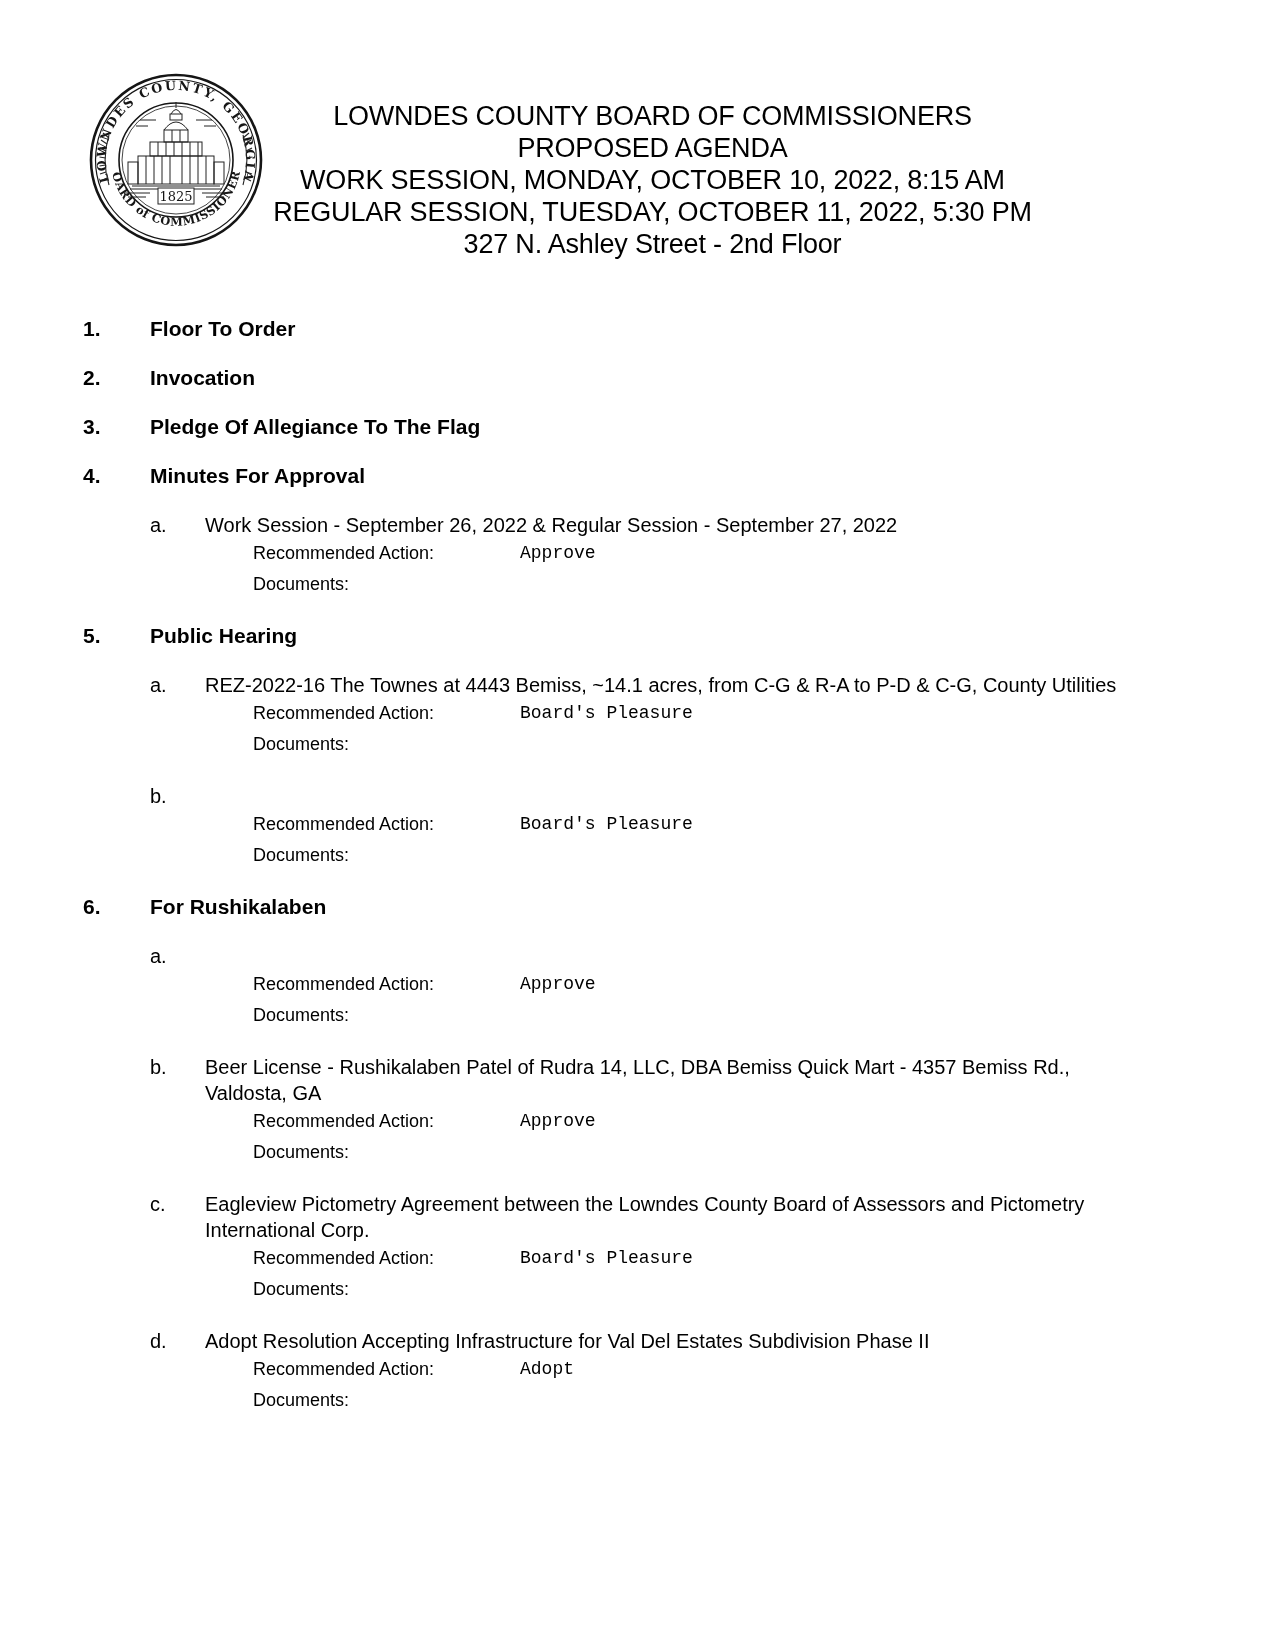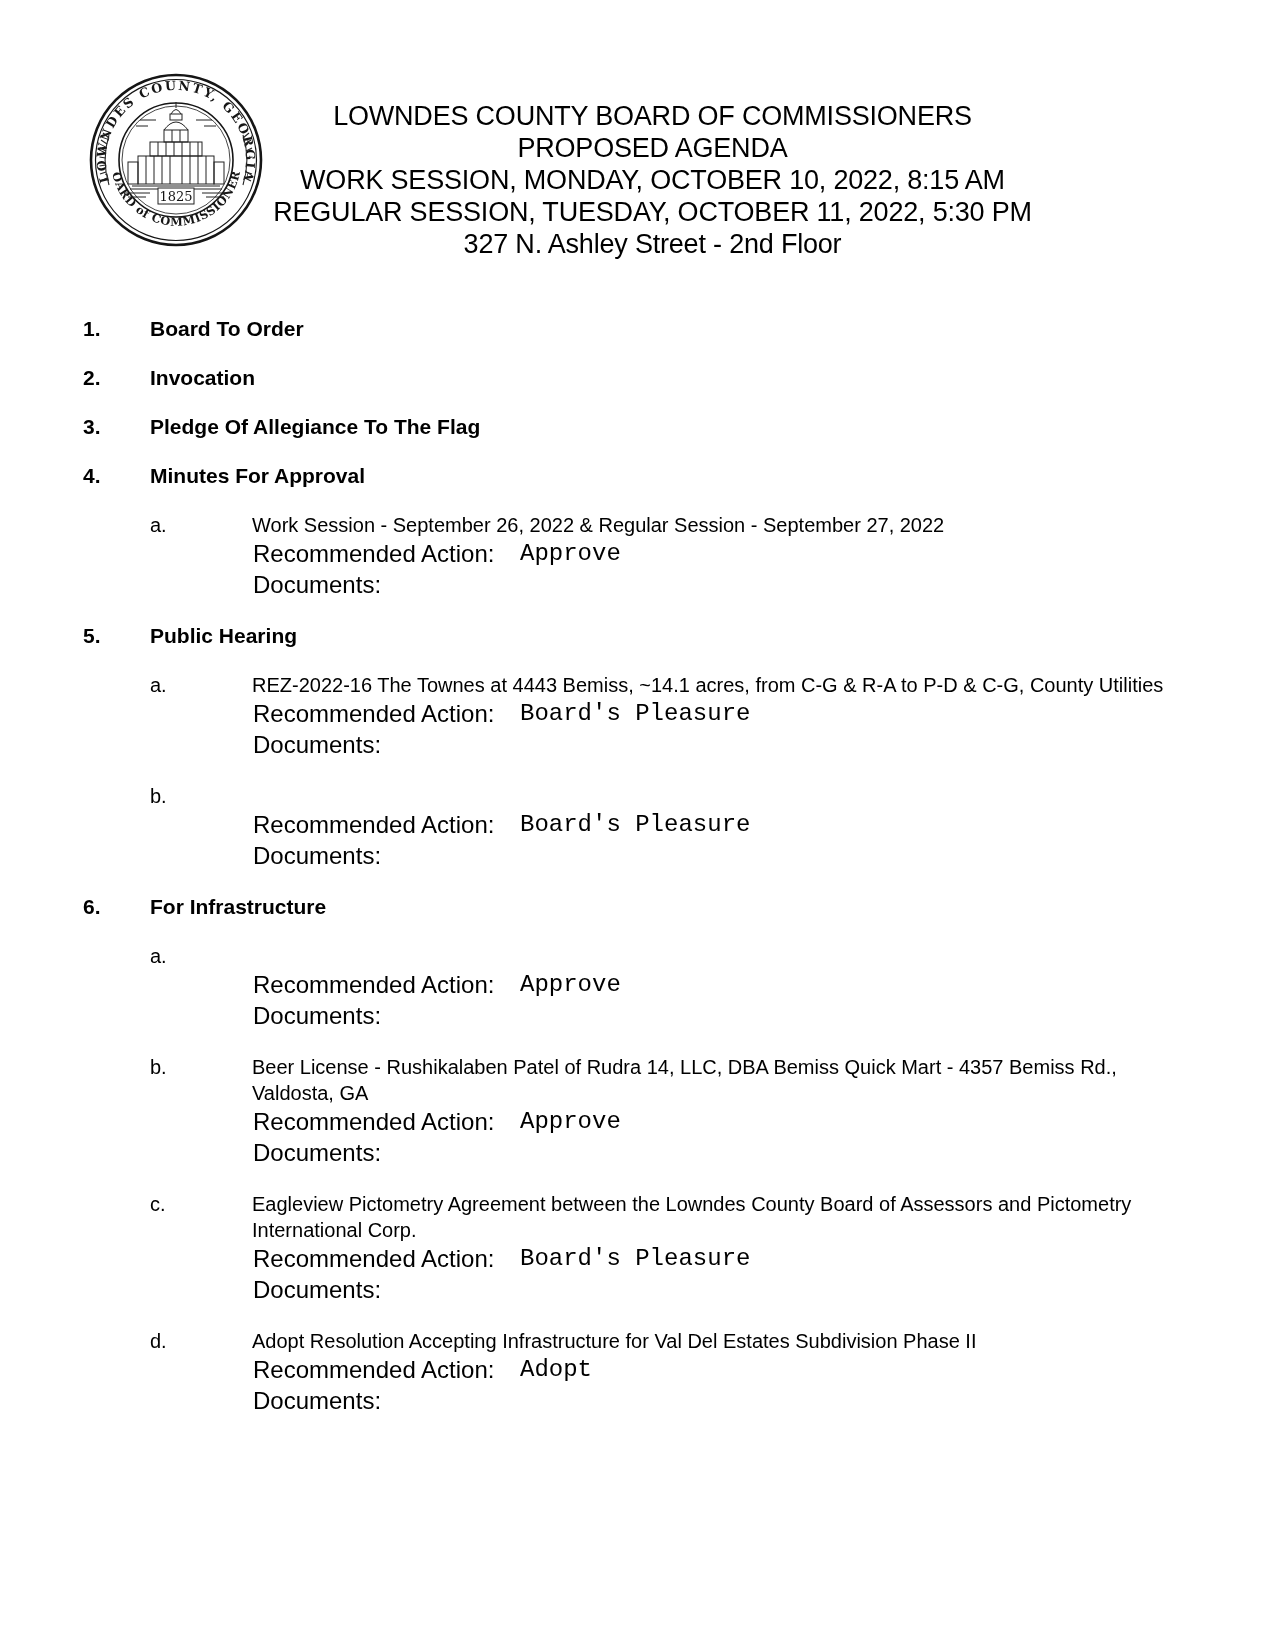--- a/index.html
+++ b/index.html
@@ -50,26 +50,26 @@
   }
   .num   { width: 67px; flex: none; }
 
   .item  { margin-top: 23px; margin-left: 67px; }
   .item-row {
     display: flex;
     font-size: 20px;
     line-height: 26px;
   }
   .letter { width: 55px; flex: none; }
-  .item-text { width: 935px; margin-left: 47px; }
+  .item-text { width: 935px; }
 
   .meta-row {
     display: flex;
     margin-left: 103px;
-    font-size: 24px;
+    font-size: 18px;
     line-height: 31px;
   }
   .meta-label { width: 267px; flex: none; }
   .meta-value { flex: none; font-family: Liberation Mono, monospace; }
 </style>
 </head>
 <body>
 
 <div class="page">
 
@@ -158,21 +158,21 @@
     <div>WORK SESSION, MONDAY, OCTOBER 10, 2022, 8:15 AM</div>
     <div>REGULAR SESSION, TUESDAY, OCTOBER 11, 2022, 5:30 PM</div>
     <div>327 N. Ashley Street - 2nd Floor</div>
   </div>
 
   <div class="agenda">
 
     <div class="section">
       <div class="sec-row">
         <span class="num">1.</span>
-        <span class="sec-title">Board To Order</span>
+        <span class="sec-title">Floor To Order</span>
       </div>
     </div>
 
     <div class="section">
       <div class="sec-row">
         <span class="num">2.</span>
         <span class="sec-title">Invocation</span>
       </div>
     </div>
 
@@ -231,21 +231,21 @@
         </div>
         <div class="meta-row">
           <span class="meta-label">Documents:</span>
         </div>
       </div>
     </div>
 
     <div class="section">
       <div class="sec-row">
         <span class="num">6.</span>
-        <span class="sec-title">For Infrastructure</span>
+        <span class="sec-title">For Rushikalaben</span>
       </div>
       <div class="item">
         <div class="item-row">
           <span class="letter">a.</span>
         </div>
         <div class="meta-row">
           <span class="meta-label">Recommended Action:</span>
           <span class="meta-value">Approve</span>
         </div>
         <div class="meta-row">

